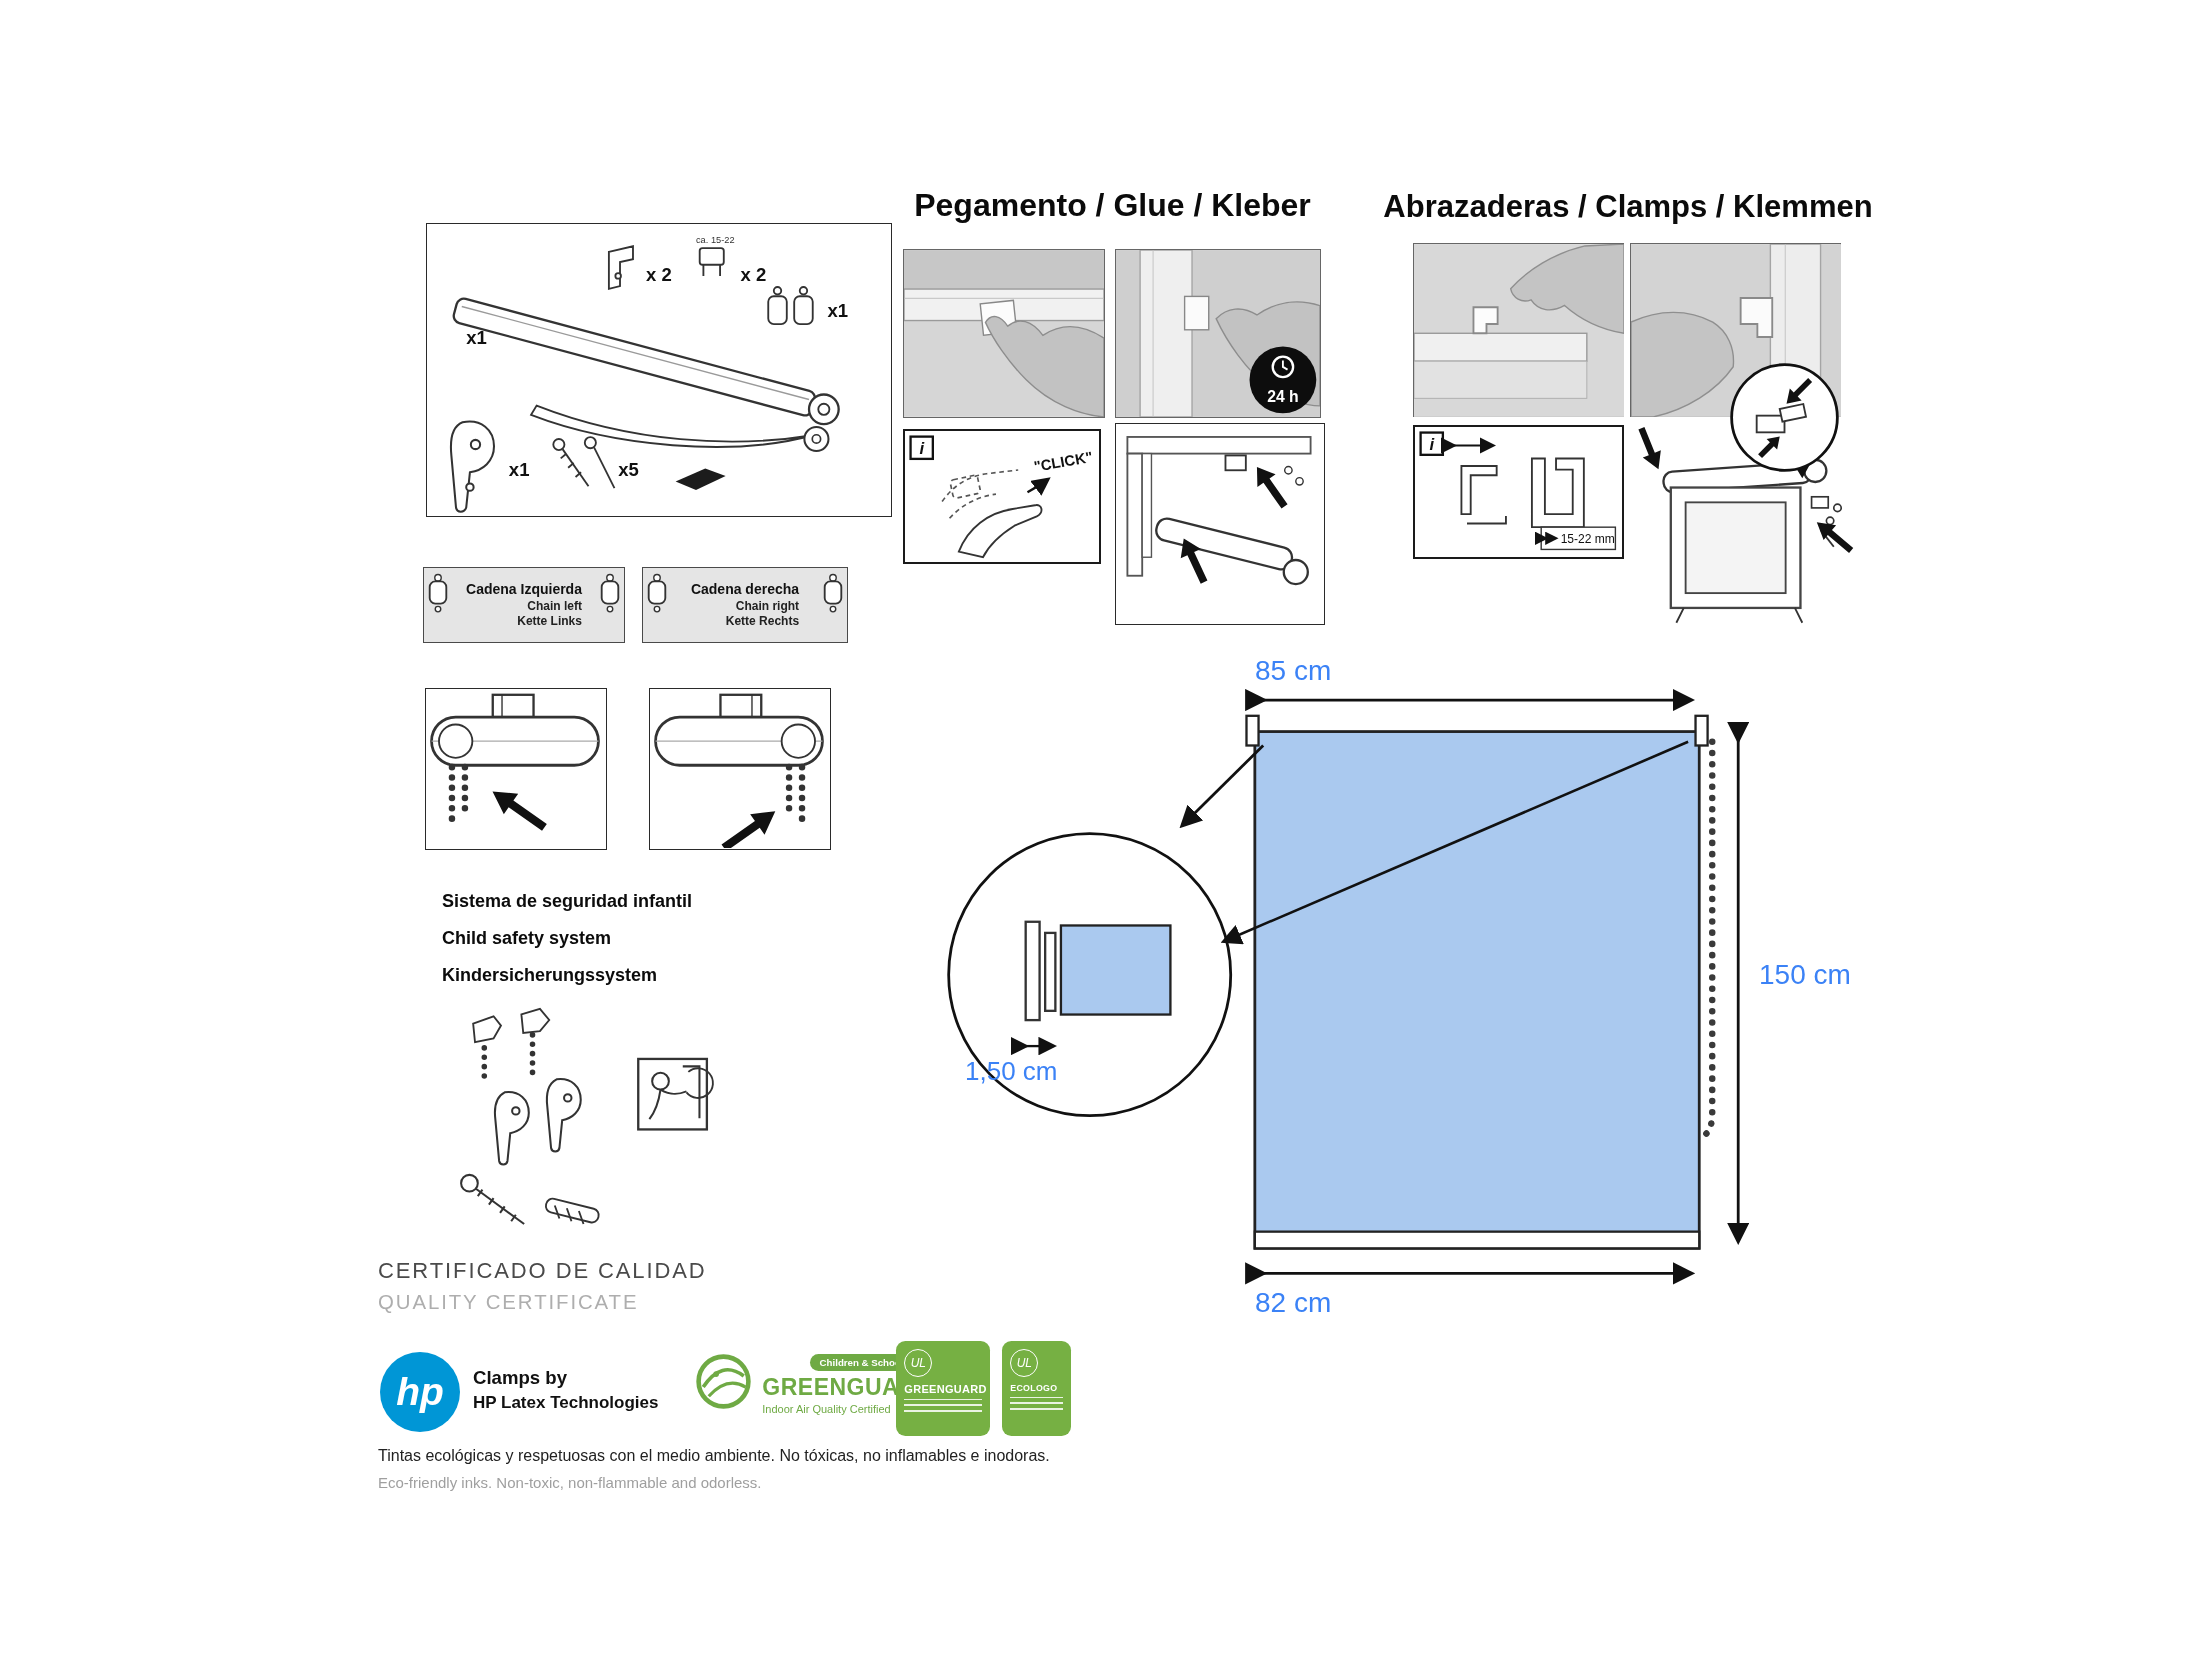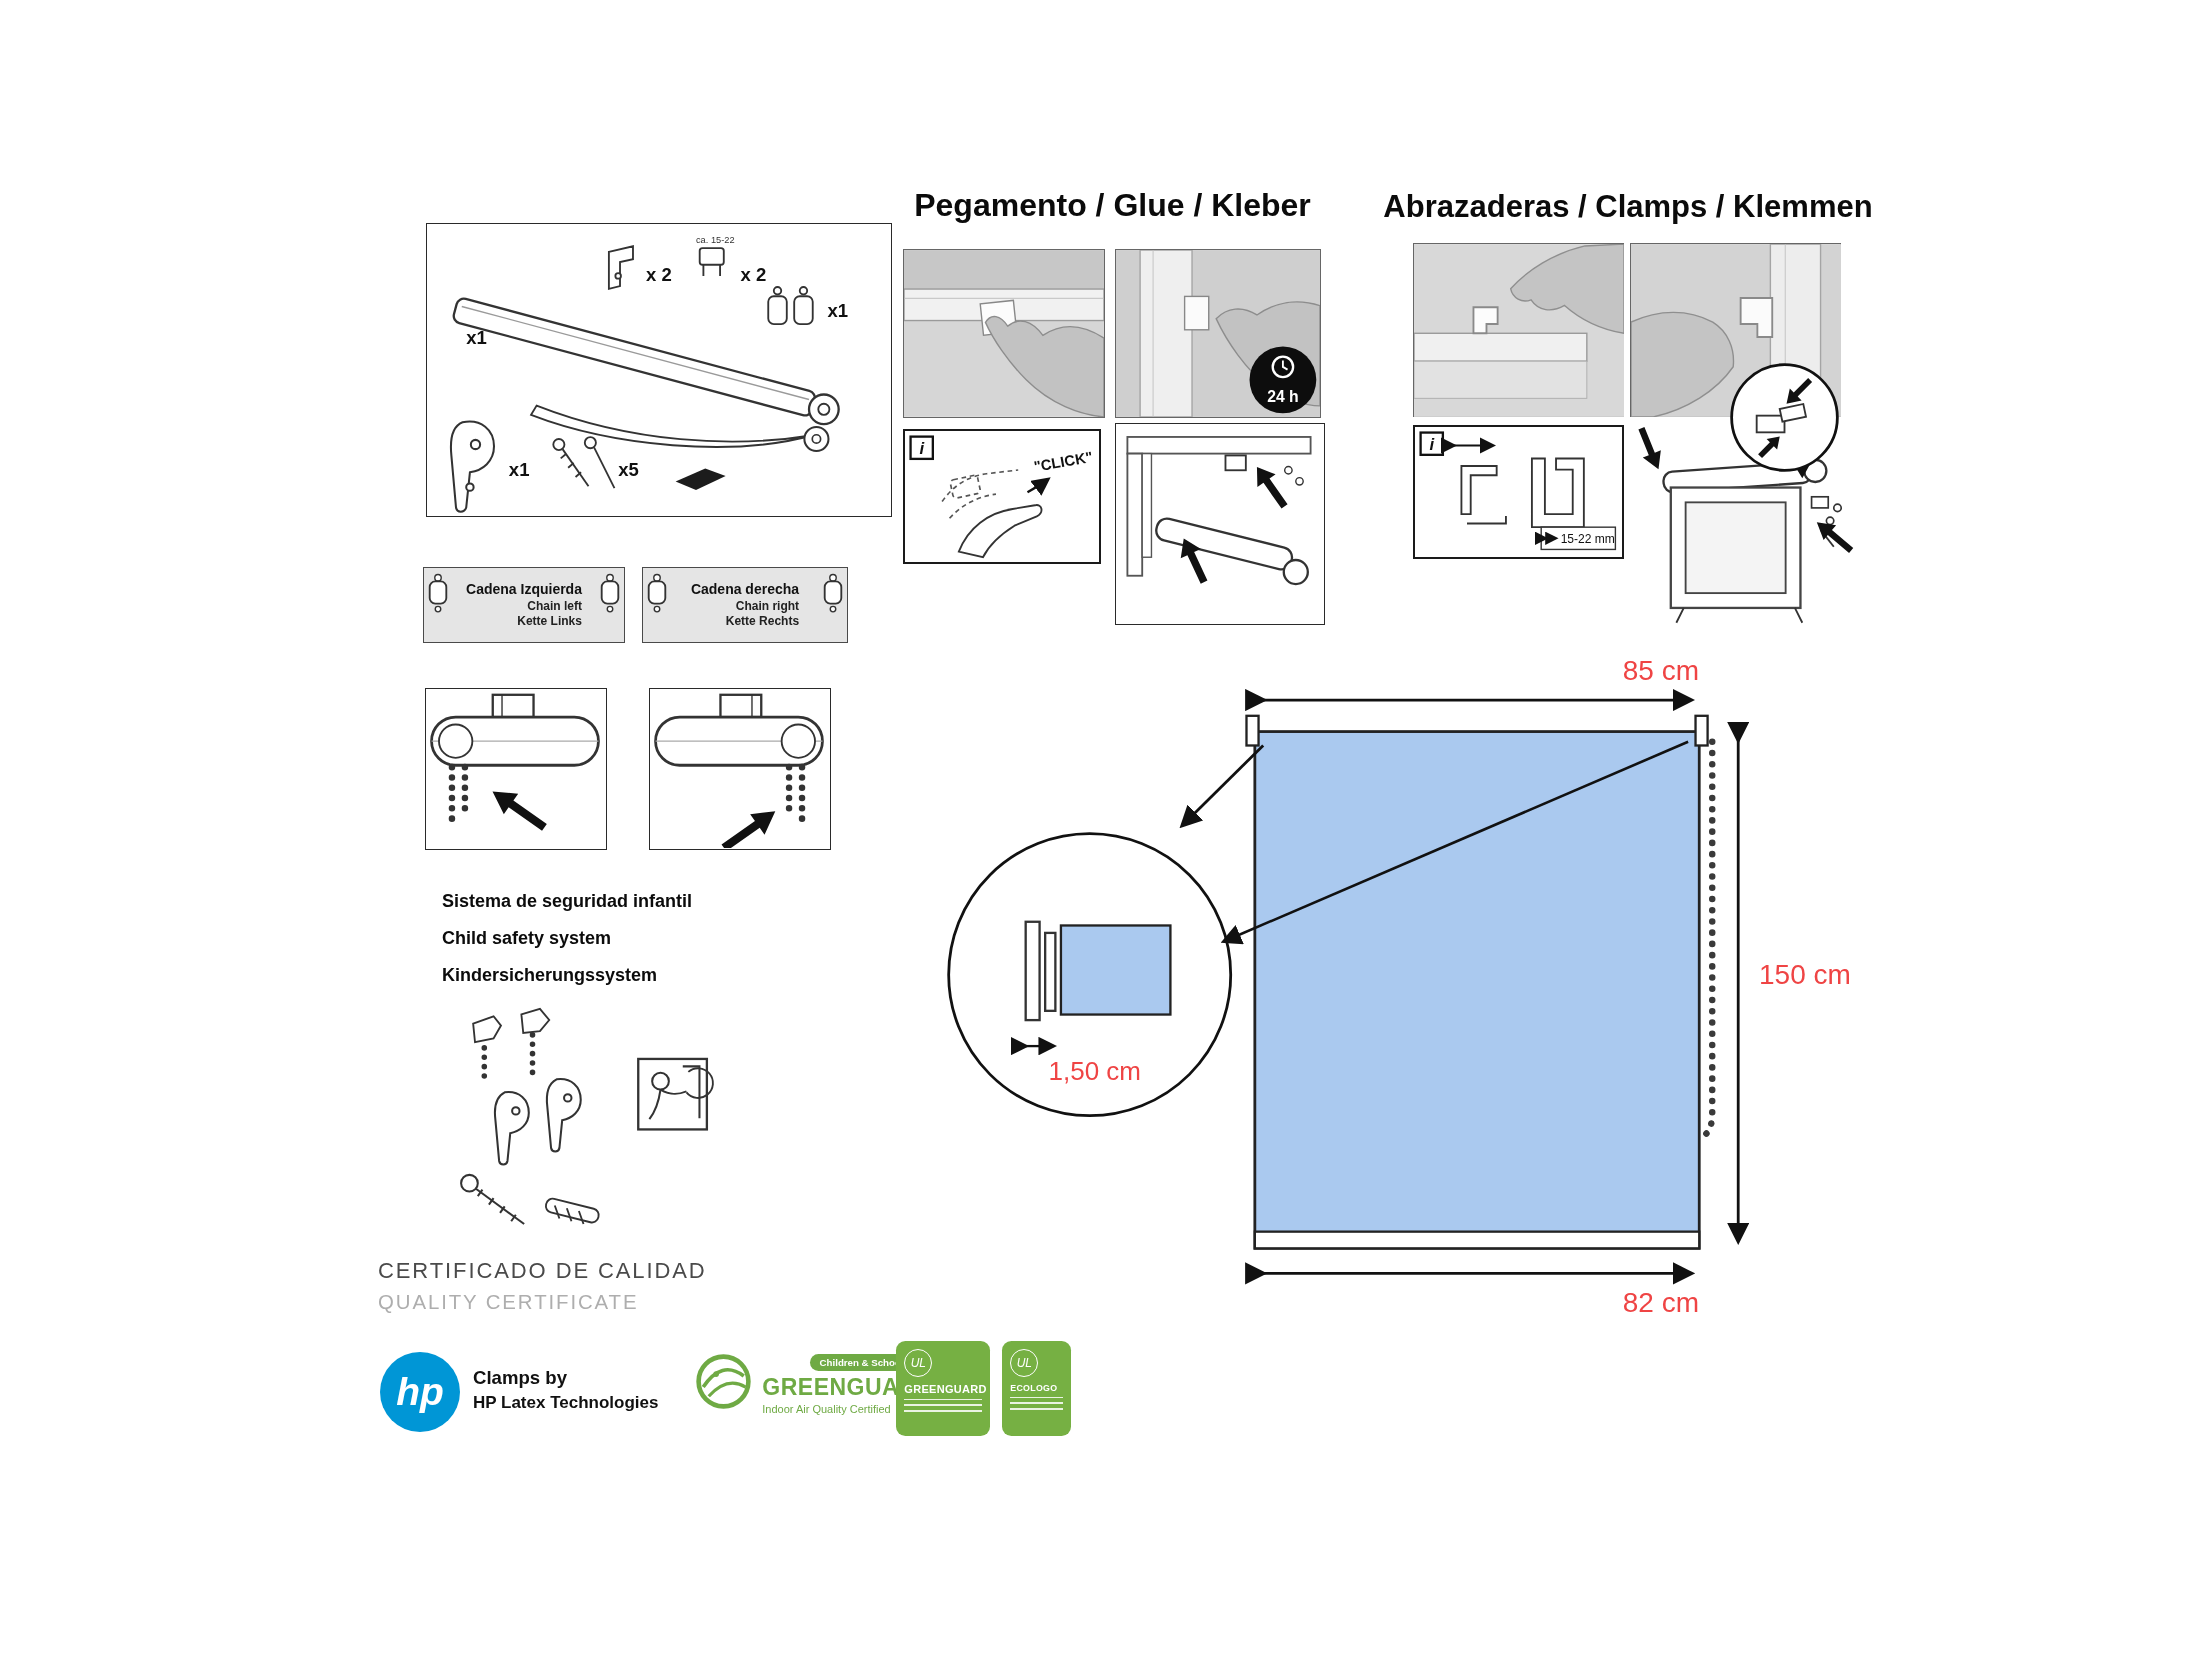--- a/index.html
+++ b/index.html
@@ -5,21 +5,21 @@
   *{margin:0;padding:0;box-sizing:border-box}
   html,body{background:#fff}
   body{font-family:"Liberation Sans","DejaVu Sans",sans-serif;color:#111}
   .page{position:relative;width:2209px;height:1656px;background:#fff;overflow:hidden}
   .abs{position:absolute}
   svg text{font-family:"Liberation Sans","DejaVu Sans",sans-serif}
   .frame{background:#fff;border:2.8px solid #1a1a1a}
   .thinframe{background:#fff;border:1.9px solid #2a2a2a}
   .photo{border:0.9px solid #666}
   .section-title{font-weight:bold;color:#0b0b0b;text-align:center;white-space:nowrap}
-  .dim{color:#ef4444;text-align:right;white-space:nowrap;font-size:28px}
+  .dim{color:#3b82f6;text-align:left;white-space:nowrap;font-size:28px}
 
   .chain-label{background:#e5e5e5;border:1.9px solid #4a4a4a;display:flex;align-items:center;justify-content:center;text-align:right}
   .chain-label .cl1{font-weight:bold;font-size:14px;line-height:1.25}
   .chain-label .cl2{font-weight:bold;font-size:12px;line-height:1.25;color:#222}
   .conn-l{position:absolute;left:1.9px;top:3.7px}
   .conn-r{position:absolute;right:1.9px;top:3.7px}
 
   .cs-line{font-weight:bold;font-size:18px;line-height:37px;color:#0c0c0c}
 
   .cert1{font-size:22px;letter-spacing:1.9px;color:#4a4a4a;white-space:nowrap}
@@ -396,20 +396,24 @@
   <div class="abs ul-badge" style="left:1002px;top:1341px;width:69px;height:95px">
     <div class="ul-circ">UL</div>
     <div class="ul-name" style="font-size:8.8px">ECOLOGO</div>
     <div class="ul-lines">
         <i></i>
         <i></i>
         <i></i>
       </div>
   </div>
 
+  <div class="abs" style="left:378px;top:1447px">
+    <div class="foot1">Tintas ecológicas y respetuosas con el medio ambiente. No tóxicas, no inflamables e inodoras.</div>
+    <div class="foot2">Eco-friendly inks. Non-toxic, non-flammable and odorless.</div>
+  </div>
 
   <svg class="abs" style="left:918px;top:649px" width="965" height="668" viewBox="0 0 1040 720">
 
     <rect x="363" y="89" width="479" height="557" style="fill:var(--blind-fill,#aac9ef)" stroke="#222" stroke-width="3"></rect>
     <rect x="363" y="628" width="479" height="18" fill="#fff" stroke="#222" stroke-width="2.5"></rect>
     <rect x="354" y="72" width="13" height="32" fill="#fff" stroke="#222" stroke-width="2.5"></rect>
     <rect x="838" y="72" width="13" height="32" fill="#fff" stroke="#222" stroke-width="2.5"></rect>
 
     <path d="M856 100 V500 q0 24 -14 26" stroke="#3a3a3a" stroke-width="7" stroke-linecap="round" stroke-dasharray="0.1 12" fill="none"></path>
 

